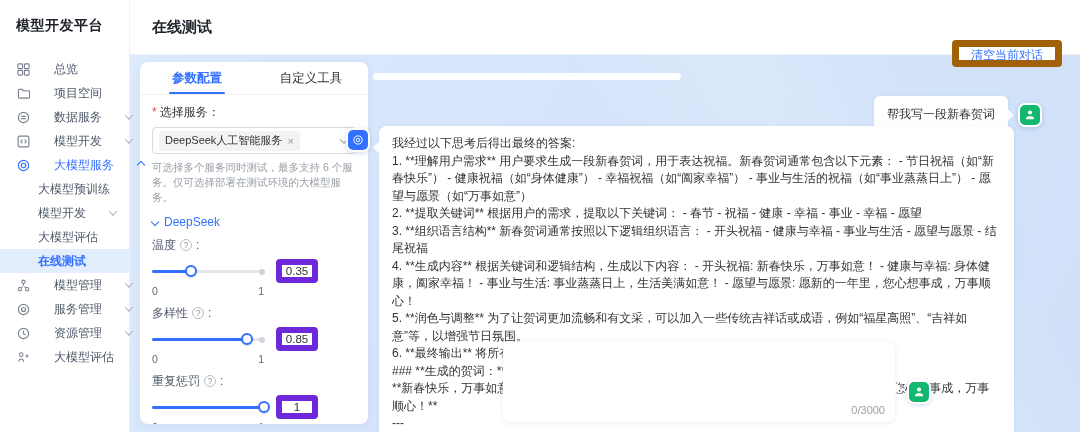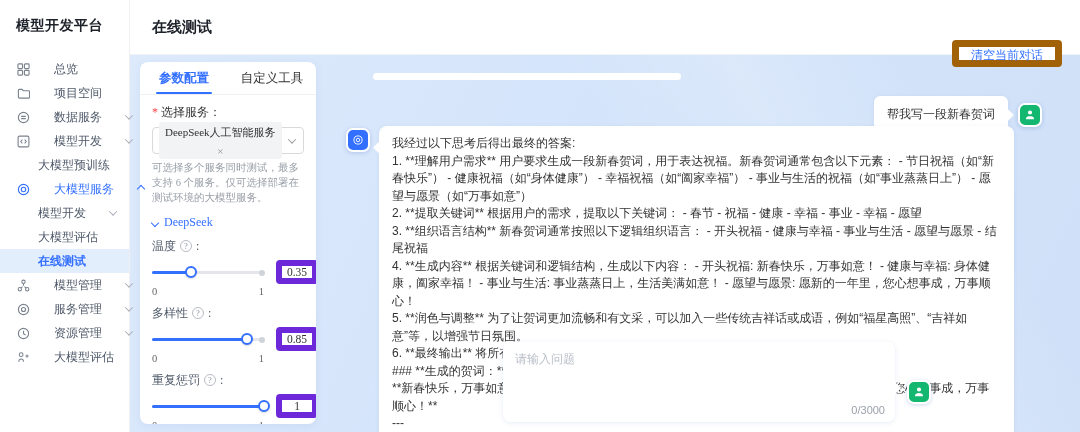--- a/index.html
+++ b/index.html
@@ -28,29 +28,29 @@
   .clear-btn { position:absolute; right:18px; top:13px; height:27px; padding:0 12px; background:#fff; border:7px solid #a16207; border-radius:4px; color:#3370ff; font-size:12px; cursor:pointer; font-family:inherit;margin-top:27px; }
 
   
   .content { position:absolute; left:130px; top:55px; right:0; bottom:0;
     background:linear-gradient(115deg,#ddeafc 0%,#d4e4fa 45%,#cfe0f8 100%); }
   .content::before { content:""; position:absolute; inset:0;
     background:linear-gradient(60deg, rgba(255,255,255,0) 55%, rgba(255,255,255,.18) 70%, rgba(255,255,255,0) 85%);
     pointer-events:none; }
 
   
-  .param-panel { position:absolute; left:10px; top:7px; width:176px; bottom:8px; background:#fff; border-radius:8px; box-shadow:0 2px 8px rgba(60,100,180,.08); overflow:hidden; padding:0 12px;font-family:Liberation Serif, serif; }
+  .param-panel { position:absolute; left:10px; top:7px; width:228px; bottom:8px; background:#fff; border-radius:8px; box-shadow:0 2px 8px rgba(60,100,180,.08); overflow:hidden; padding:0 12px; }
   .tabs { display:flex; height:33px; border-bottom:1px solid #f0f0f0; margin:0 -12px; }
   .tab { flex:1; display:flex; align-items:center; justify-content:center; font-size:12.5px; color:#333; cursor:pointer; position:relative; }
   .tab.active { color:#3370ff; font-weight:bold; }
   .tab.active::after { content:""; position:absolute; bottom:0; left:50%; transform:translateX(-50%); width:56px; height:2px; background:#3370ff; border-radius:1px; }
   .fld-label { margin-top:9px; font-size:12px; color:#333; }
   .req { color:#f53f3f; margin-right:3px; }
   .select-box { margin-top:6px; height:27px; border:1px solid #d9d9d9; border-radius:4px; display:flex; align-items:center; padding:0 6px; cursor:pointer; background:#fff; }
-  .svc-tag { background:#f2f3f5; border-radius:3px; font-size:11px; color:#333; padding:2.5px 6px; display:flex; align-items:center; gap:5px; white-space:nowrap;flex-direction:column; }
+  .svc-tag { background:#f2f3f5; border-radius:3px; font-size:11px; color:#333; padding:2.5px 6px; display:flex; align-items:center; gap:5px; white-space:nowrap; }
   .svc-tag .x { color:#999; font-size:11px; cursor:pointer; }
   .select-box .chev { margin-right:2px; border-color:#999; }
   .help-text { margin-top:6px; font-size:10.5px; color:#9aa0a8; line-height:15px; }
   .sect { margin-top:10px; display:flex; align-items:center; gap:6px; color:#3370ff; font-size:12px; cursor:pointer; }
   .sect .chev { margin:0; border-color:#3370ff; flex:0 0 auto; }
   .sect .chev.down { transform:rotate(45deg); }
   .slider-group { margin-top:8px; }
   .sl-label { display:flex; align-items:center; gap:4px; font-size:12px; color:#4e5969; height:16px; }
   .qmark { width:12px; height:12px; border:1px solid #b8bcc4; border-radius:50%; color:#8a8f99; font-size:8.5px; display:inline-flex; align-items:center; justify-content:center; cursor:pointer; }
   .sl-row { display:flex; align-items:center; margin-top:6px; }
@@ -129,33 +129,33 @@
       <span class="icon">
           <svg viewBox="0 0 14 14" fill="none">
             <rect x="1.2" y="1.2" width="11.6" height="11.6" rx="1.5" stroke="#7a828e" stroke-width="1.2"></rect>
             <path d="M5.8 5 4 7l1.8 2M8.2 5 10 7l-1.8 2" stroke="#7a828e" stroke-width="1.1"></path>
           </svg>
         </span>
       <span class="lab">模型开发</span>
       <span class="chev down"></span>
     </div>
 
+    <div class="nav-item grp-active">
+      <span class="icon">
+          <svg viewBox="0 0 14 14" fill="none">
+            <circle cx="7" cy="7" r="5.5" stroke="#3370ff" stroke-width="1.2"></circle>
+            <circle cx="7" cy="7" r="2.4" stroke="#3370ff" stroke-width="1.2"></circle>
+          </svg>
+        </span>
+      <span class="lab">大模型服务</span>
+      <span class="chev up"></span>
+    </div>
+
     <div class="nav-item sub">
       <span class="lab">大模型预训练</span>
-    </div>
-
-    <div class="nav-item grp-active">
-      <span class="icon">
-          <svg viewBox="0 0 14 14" fill="none">
-            <circle cx="7" cy="7" r="5.5" stroke="#3370ff" stroke-width="1.2"></circle>
-            <circle cx="7" cy="7" r="2.4" stroke="#3370ff" stroke-width="1.2"></circle>
-          </svg>
-        </span>
-      <span class="lab">大模型服务</span>
-      <span class="chev up"></span>
     </div>
 
     <div class="nav-item sub">
       <span class="lab">模型开发</span>
       <span class="chev down"></span>
     </div>
 
     <div class="nav-item sub">
       <span class="lab">大模型评估</span>
     </div>
@@ -335,21 +335,20 @@
 4. **生成内容** 根据关键词和逻辑结构，生成以下内容： - 开头祝福: 新春快乐，万事如意！ - 健康与幸福: 身体健康，阖家幸福！ - 事业与生活: 事业蒸蒸日上，生活美满如意！ - 愿望与愿景: 愿新的一年里，您心想事成，万事顺心！
 5. **润色与调整** 为了让贺词更加流畅和有文采，可以加入一些传统吉祥话或成语，例如“福星高照”、“吉祥如意”等，以增强节日氛围。
 6. **最终输出** 将所有部分整合，形成一段完整的新春贺词。
 ### **生成的贺词：**
 **新春快乐，万事如意！身体健康，阖家幸福！事业蒸蒸日上，生活美满如意！愿新的一年里，您心想事成，万事顺心！**
 ---
 希望这段详细的过程对您有所帮助！如果需要调整或补充，请随时告诉我！</div>
     </div>
 
     <div class="input-wrap">
-      <textarea class="chat-input" placeholder="请输入问题" style=""></textarea>
       <div class="char-count">0/3000</div>
     </div>
 
     <div class="send-btn avatar green">
       <svg viewBox="0 0 24 24">
           <path fill="#fff" d="M12 11.3a3.6 3.6 0 1 0-3.6-3.6A3.6 3.6 0 0 0 12 11.3zm0 2.2c-3.9 0-6.8 2-6.8 4.6v1h13.6v-1c0-2.6-2.9-4.6-6.8-4.6z"></path>
         </svg>
     </div>
 
   </section>

